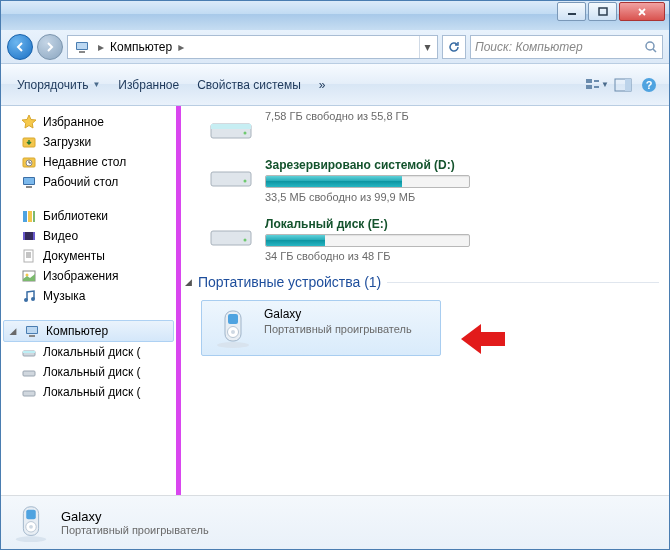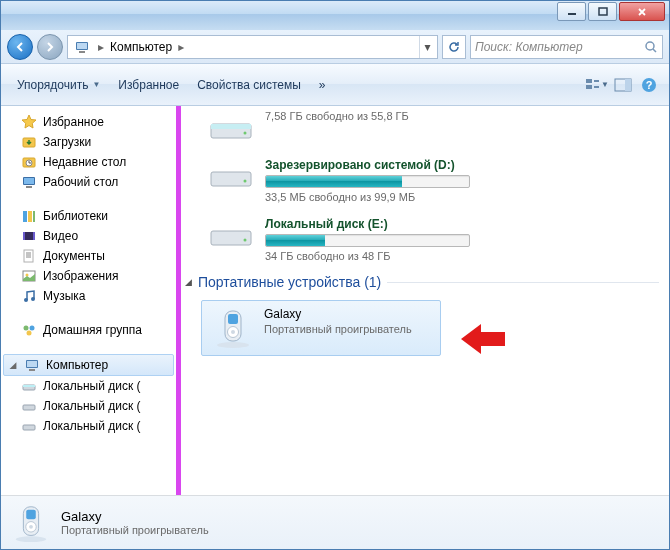--- a/index.html
+++ b/index.html
@@ -259,32 +259,20 @@
               <svg width="16" height="16">
                 <path d="M6 12V4l7-1v8" fill="none" stroke="#3b6ea5" stroke-width="1.5"></path>
                 <circle cx="5" cy="12" r="2" fill="#3b6ea5"></circle>
                 <circle cx="12" cy="11" r="2" fill="#3b6ea5"></circle>
               </svg>
             </span>
             <span>Музыка</span>
           </div>
       </div>
 
-      <div class="sgroup">
-        <div class="sitem">
-            <span class="sicon">
-              <svg width="16" height="16">
-                <circle cx="5" cy="6" r="2.5" fill="#7cb96e"></circle>
-                <circle cx="11" cy="6" r="2.5" fill="#4fa3e0"></circle>
-                <circle cx="8" cy="11" r="2.5" fill="#f3c64d"></circle>
-              </svg>
-            </span>
-            <span>Домашняя группа</span>
-          </div>
-      </div>
 
       <div class="sgroup" style="margin-bottom:0">
         <div class="sitem sel">
             <span class="exp">◢</span>
             <span class="sicon">
               <svg width="16" height="16">
                 <rect x="2" y="3" width="12" height="8" rx="1" fill="#4a7db1"></rect>
                 <rect x="3" y="4" width="10" height="6" fill="#bcd8f2"></rect>
                 <rect x="5" y="12" width="6" height="2" fill="#888"></rect>
               </svg>

